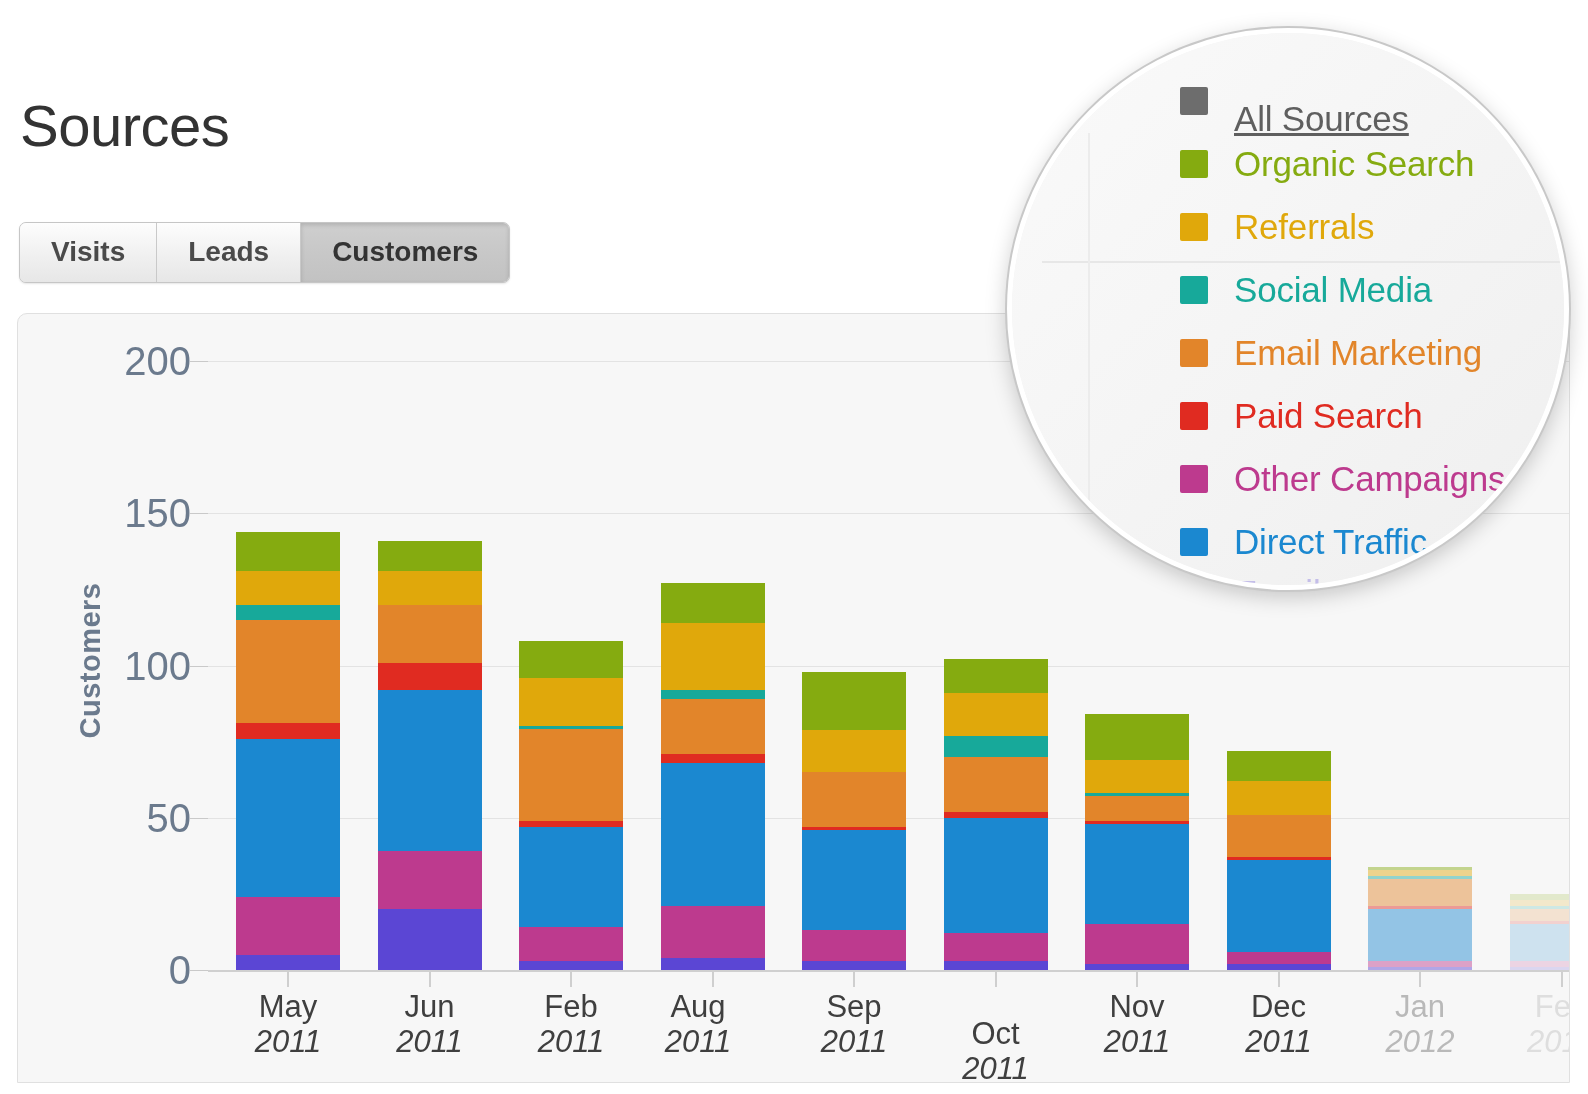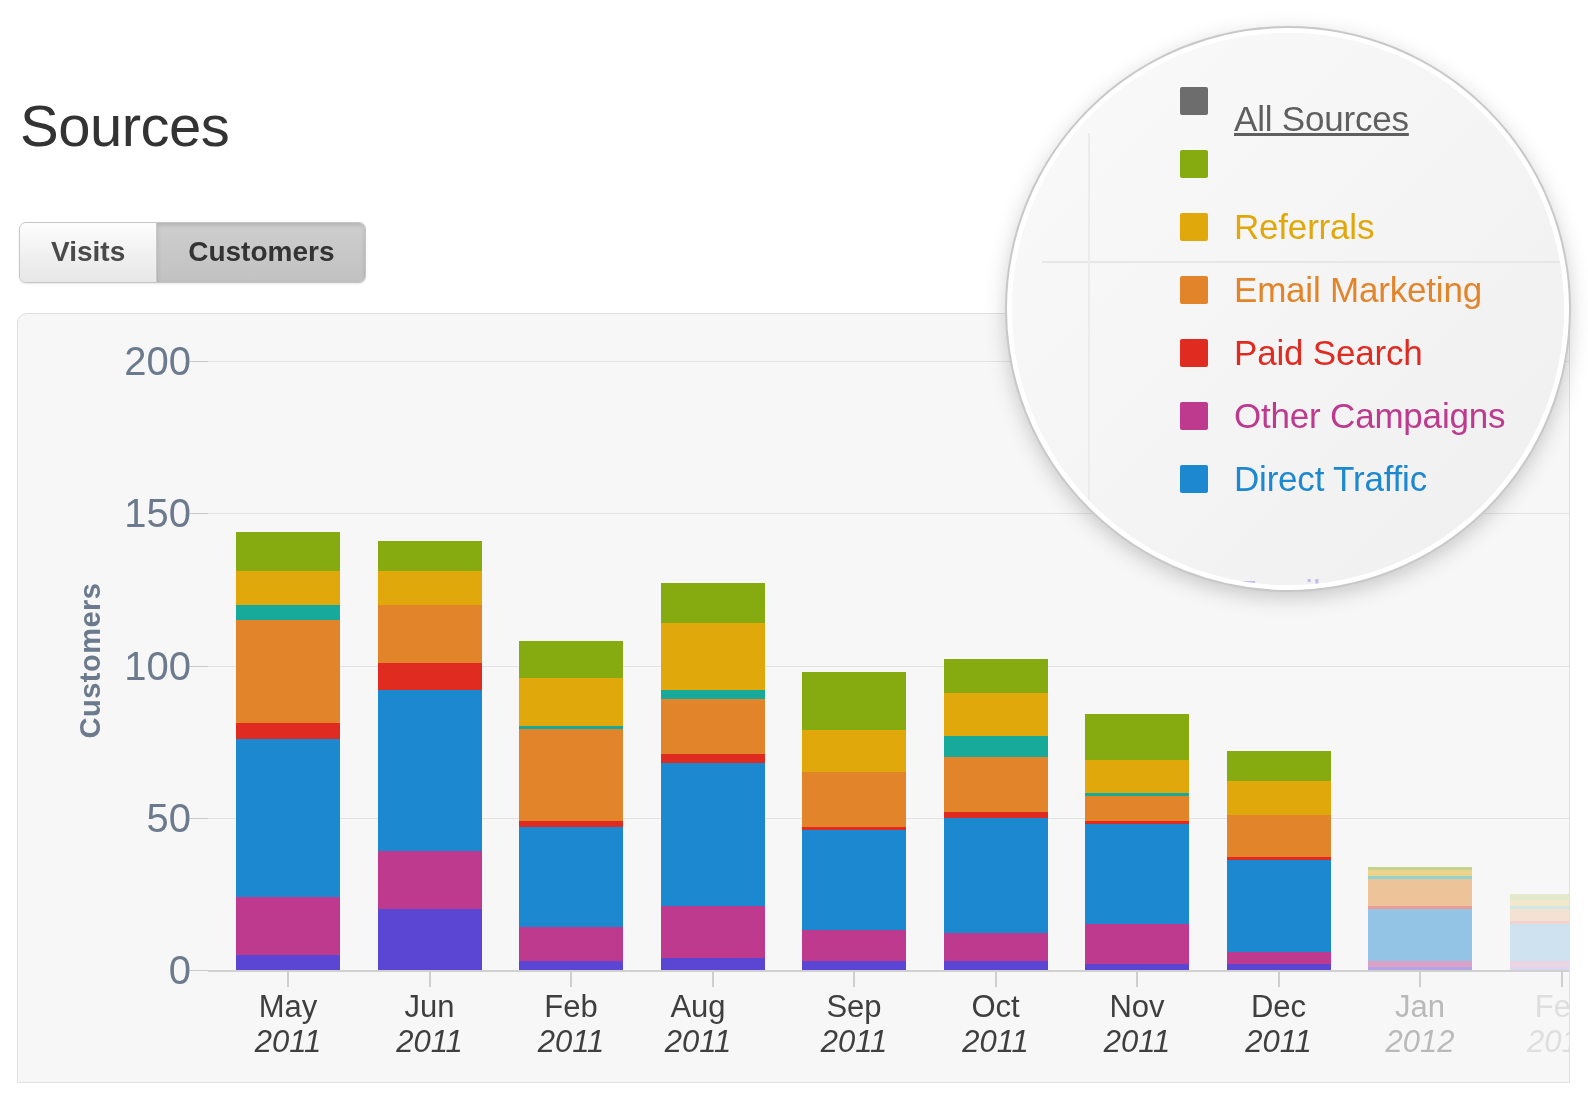--- a/index.html
+++ b/index.html
@@ -233,20 +233,21 @@
     opacity: 0.30;
   }
 </style>
 </head>
 <body>
 
 <div id="page-title">Sources</div>
 
 <div id="tabs">
   <div class="tab">Visits</div>
+  <div class="tab">Leads</div>
   <div class="tab active">Customers</div>
 </div>
 
 <div id="chart-panel">
   <div id="plot">
 
     <div id="y-axis-title">Customers</div>
 
     <div id="gridlines">
         <div class="gridline" style="top: 503.75px;"></div>
@@ -392,21 +393,21 @@
         <div class="xtick-label" style="left: 185px;"><span>May</span><span class="yr">2011</span></div>
         <div class="xtick-mark" style="left: 410.5px;"></div>
         <div class="xtick-label" style="left: 326.5px;"><span>Jun</span><span class="yr">2011</span></div>
         <div class="xtick-mark" style="left: 552px;"></div>
         <div class="xtick-label" style="left: 468px;"><span>Feb</span><span class="yr">2011</span></div>
         <div class="xtick-mark" style="left: 693.5px;"></div>
         <div class="xtick-label" style="left: 595px;"><span>Aug</span><span class="yr">2011</span></div>
         <div class="xtick-mark" style="left: 835px;"></div>
         <div class="xtick-label" style="left: 751px;"><span>Sep</span><span class="yr">2011</span></div>
         <div class="xtick-mark" style="left: 976.5px;"></div>
-        <div class="xtick-label" style="left: 892.5px;"><span>Oct</span><span class="yr">2011</span></div>
+        <div class="xtick-label" style="left: 892.5px; margin-top: 27px;"><span>Oct</span><span class="yr">2011</span></div>
         <div class="xtick-mark" style="left: 1118px;"></div>
         <div class="xtick-label" style="left: 1034px;"><span>Nov</span><span class="yr">2011</span></div>
         <div class="xtick-mark" style="left: 1259.5px;"></div>
         <div class="xtick-label" style="left: 1175.5px;"><span>Dec</span><span class="yr">2011</span></div>
         <div class="xtick-mark" style="left: 1401px;"></div>
         <div class="xtick-label faded-label" style="left: 1317px;"><span>Jan</span><span class="yr">2012</span></div>
         <div class="xtick-mark" style="left: 1542.5px;"></div>
         <div class="xtick-label faded-label2" style="left: 1458.5px;"><span>Feb</span><span class="yr">2012</span></div>
       </div>
   </div>
@@ -417,24 +418,29 @@
     <div class="mag-grid" style="left:30px;  top:228px; width:532px;"></div>
     <div class="mag-vline" style="left:76px; top:100px; height:462px;"></div>
 
     <div id="legend">
         <div class="legend-item all">
           <div class="legend-swatch" style="background: rgb(109, 109, 109);"></div>
           <div class="legend-label" style="color: rgb(95, 95, 95); margin-top: 36px;">All Sources</div>
         </div>
         <div class="legend-item">
           <div class="legend-swatch" style="background: rgb(133, 171, 16);"></div>
+          <div class="legend-label" style="color: rgb(133, 171, 16);">Organic Search</div>
         </div>
         <div class="legend-item">
           <div class="legend-swatch" style="background: rgb(224, 168, 11);"></div>
           <div class="legend-label" style="color: rgb(224, 168, 11);">Referrals</div>
+        </div>
+        <div class="legend-item">
+          <div class="legend-swatch" style="background: rgb(23, 169, 154);"></div>
+          <div class="legend-label" style="color: rgb(23, 169, 154);">Social Media</div>
         </div>
         <div class="legend-item">
           <div class="legend-swatch" style="background: rgb(226, 133, 42);"></div>
           <div class="legend-label" style="color: rgb(226, 133, 42);">Email Marketing</div>
         </div>
         <div class="legend-item">
           <div class="legend-swatch" style="background: rgb(224, 43, 33);"></div>
           <div class="legend-label" style="color: rgb(224, 43, 33);">Paid Search</div>
         </div>
         <div class="legend-item">

